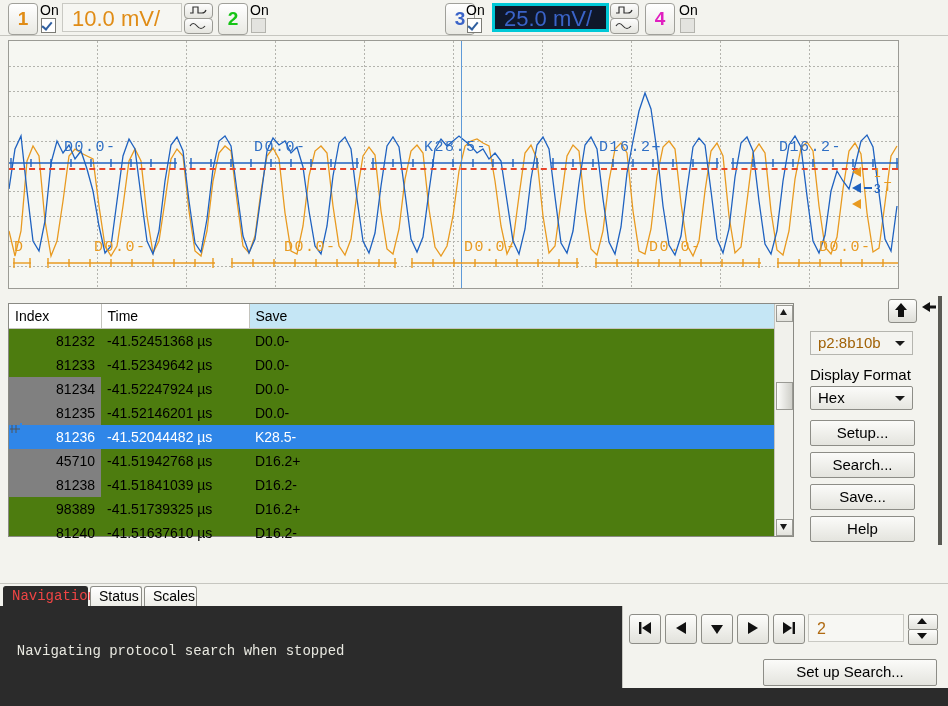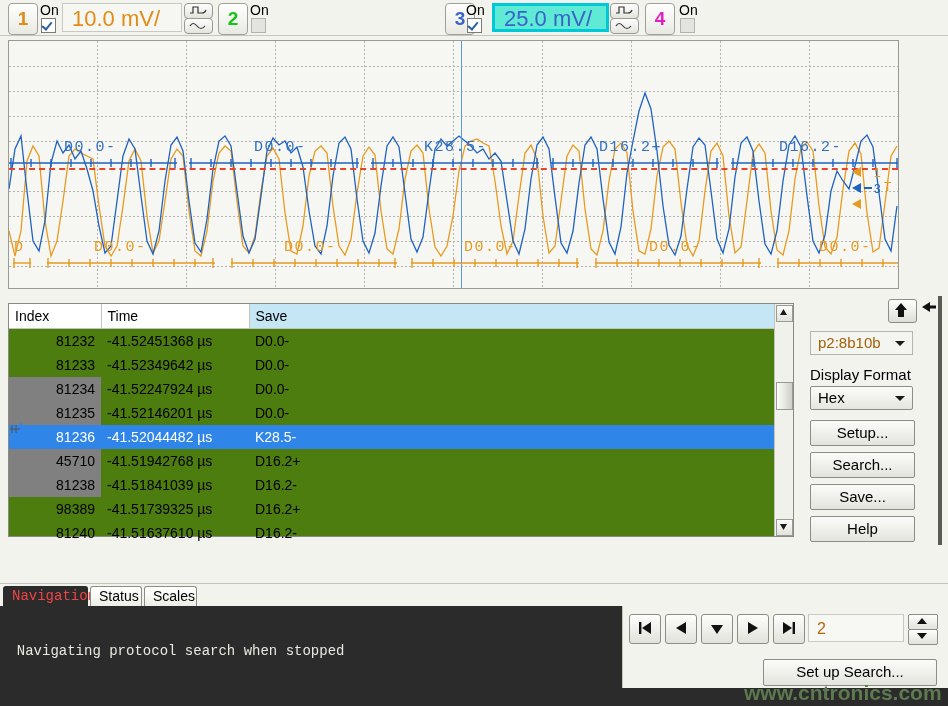--- a/index.html
+++ b/index.html
@@ -25,21 +25,21 @@
   .chk.on::after{
     content:"";position:absolute;left:2px;top:1px;width:4px;height:8px;
     border:solid #2f5fa0;border-width:0 2px 2px 0;transform:rotate(40deg);
   }
   .chk.off{background:#e3e3df;border-color:#b3b3ad;}
   .scalebox{
     position:absolute;top:3px;height:29px;line-height:29px;
     border:1px solid #c9c9c3;background:#f6f6f2;
     font-size:22px;padding-left:9px;box-sizing:border-box;
   }
-  .scalebox.active{border:3px solid #00c8d7;background:#5eead4;line-height:25px;}
+  .scalebox.active{border:3px solid #00c8d7;background:#0f172a;line-height:25px;}
   .wavebtn{
     position:absolute;width:27px;height:14px;border:1px solid #9a9a94;border-radius:4px;
     background:linear-gradient(#fdfdfd,#e4e4de);
     text-align:center;font-size:11px;line-height:13px;color:#3a3a34;overflow:hidden;
   }
   .wavebtn svg{display:block;margin:1px auto 0;}
   .topsep{position:absolute;left:0;top:35px;width:948px;height:1px;background:#c6c6c0;}
 
   
   .scope{position:absolute;left:8px;top:40px;width:891px;height:249px;background:#f6f7f2;border:1px solid #9b9b95;box-sizing:border-box;overflow:hidden;}
@@ -580,14 +580,13 @@
       </svg>
   </div>
   <div class="spin" style="left:908px;top:629px">
     <svg width="26" height="12" viewBox="0 0 26 12">
         <polygon points="13,9 18,3 8,3" fill="#111"></polygon>
       </svg>
   </div>
   <div class="setupbtn">Set up Search...</div>
 
   <div class="footer"></div>
-  <div class="watermark">www.cntronics.com</div>
 </div>
 
 </body></html>

